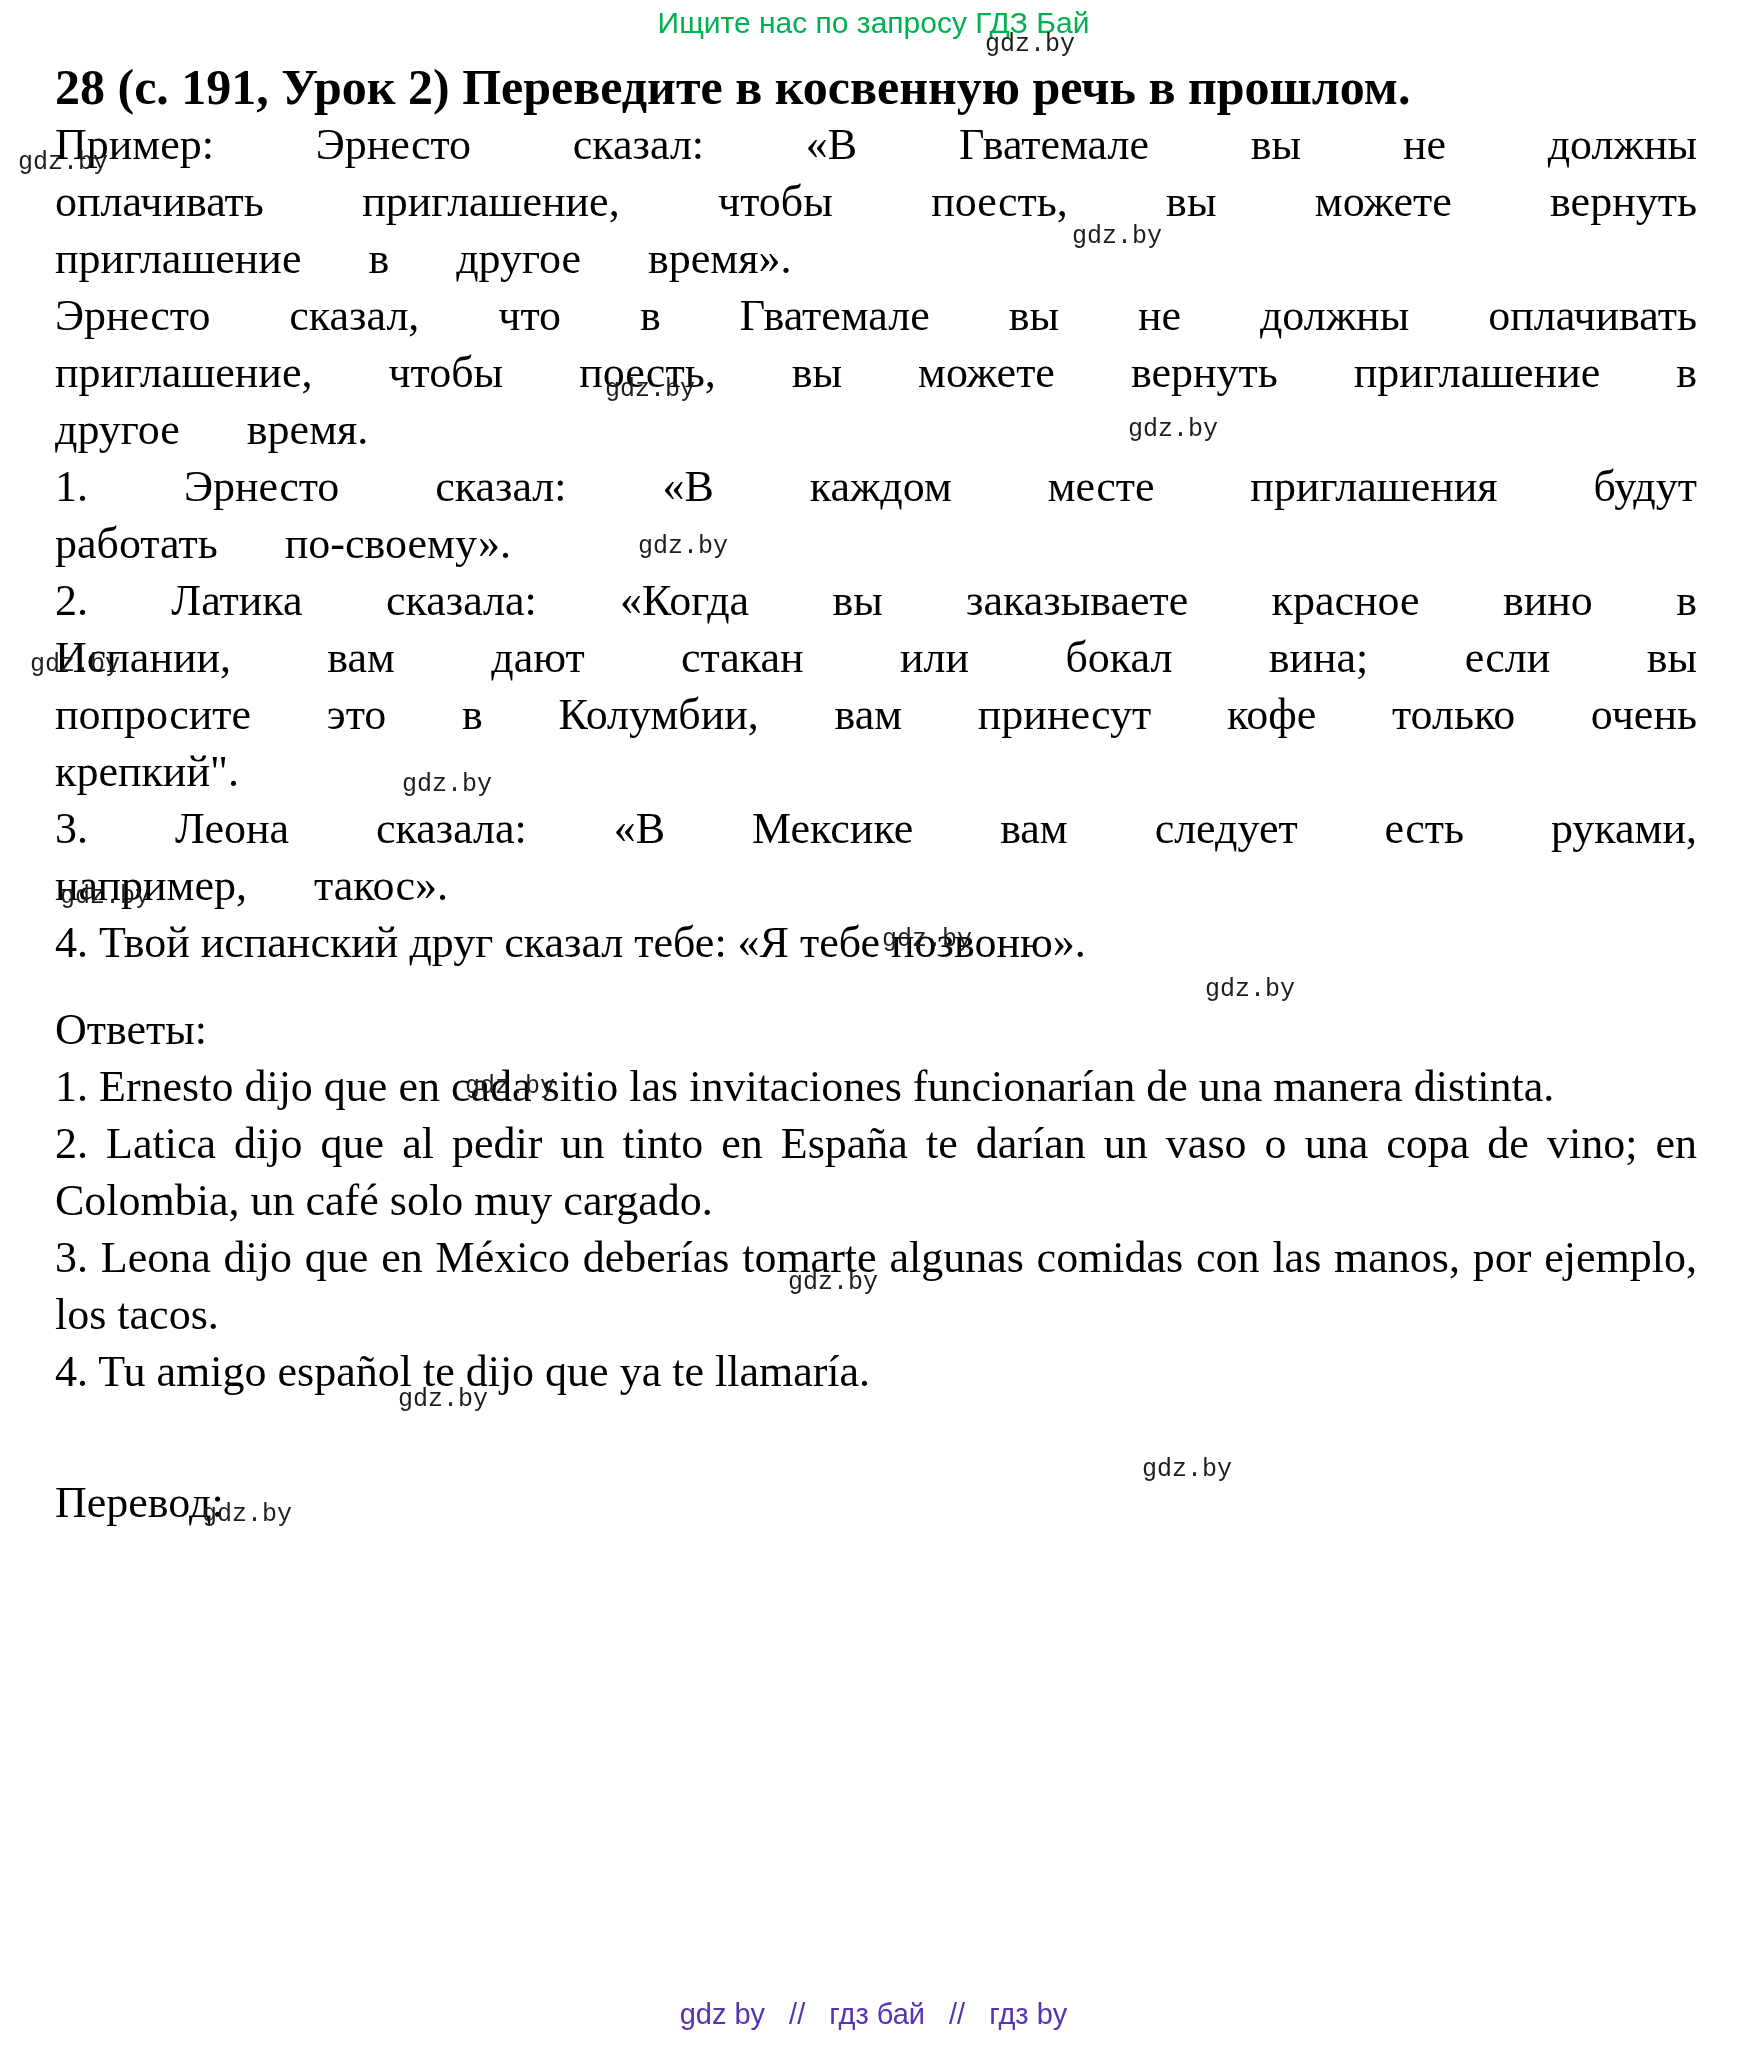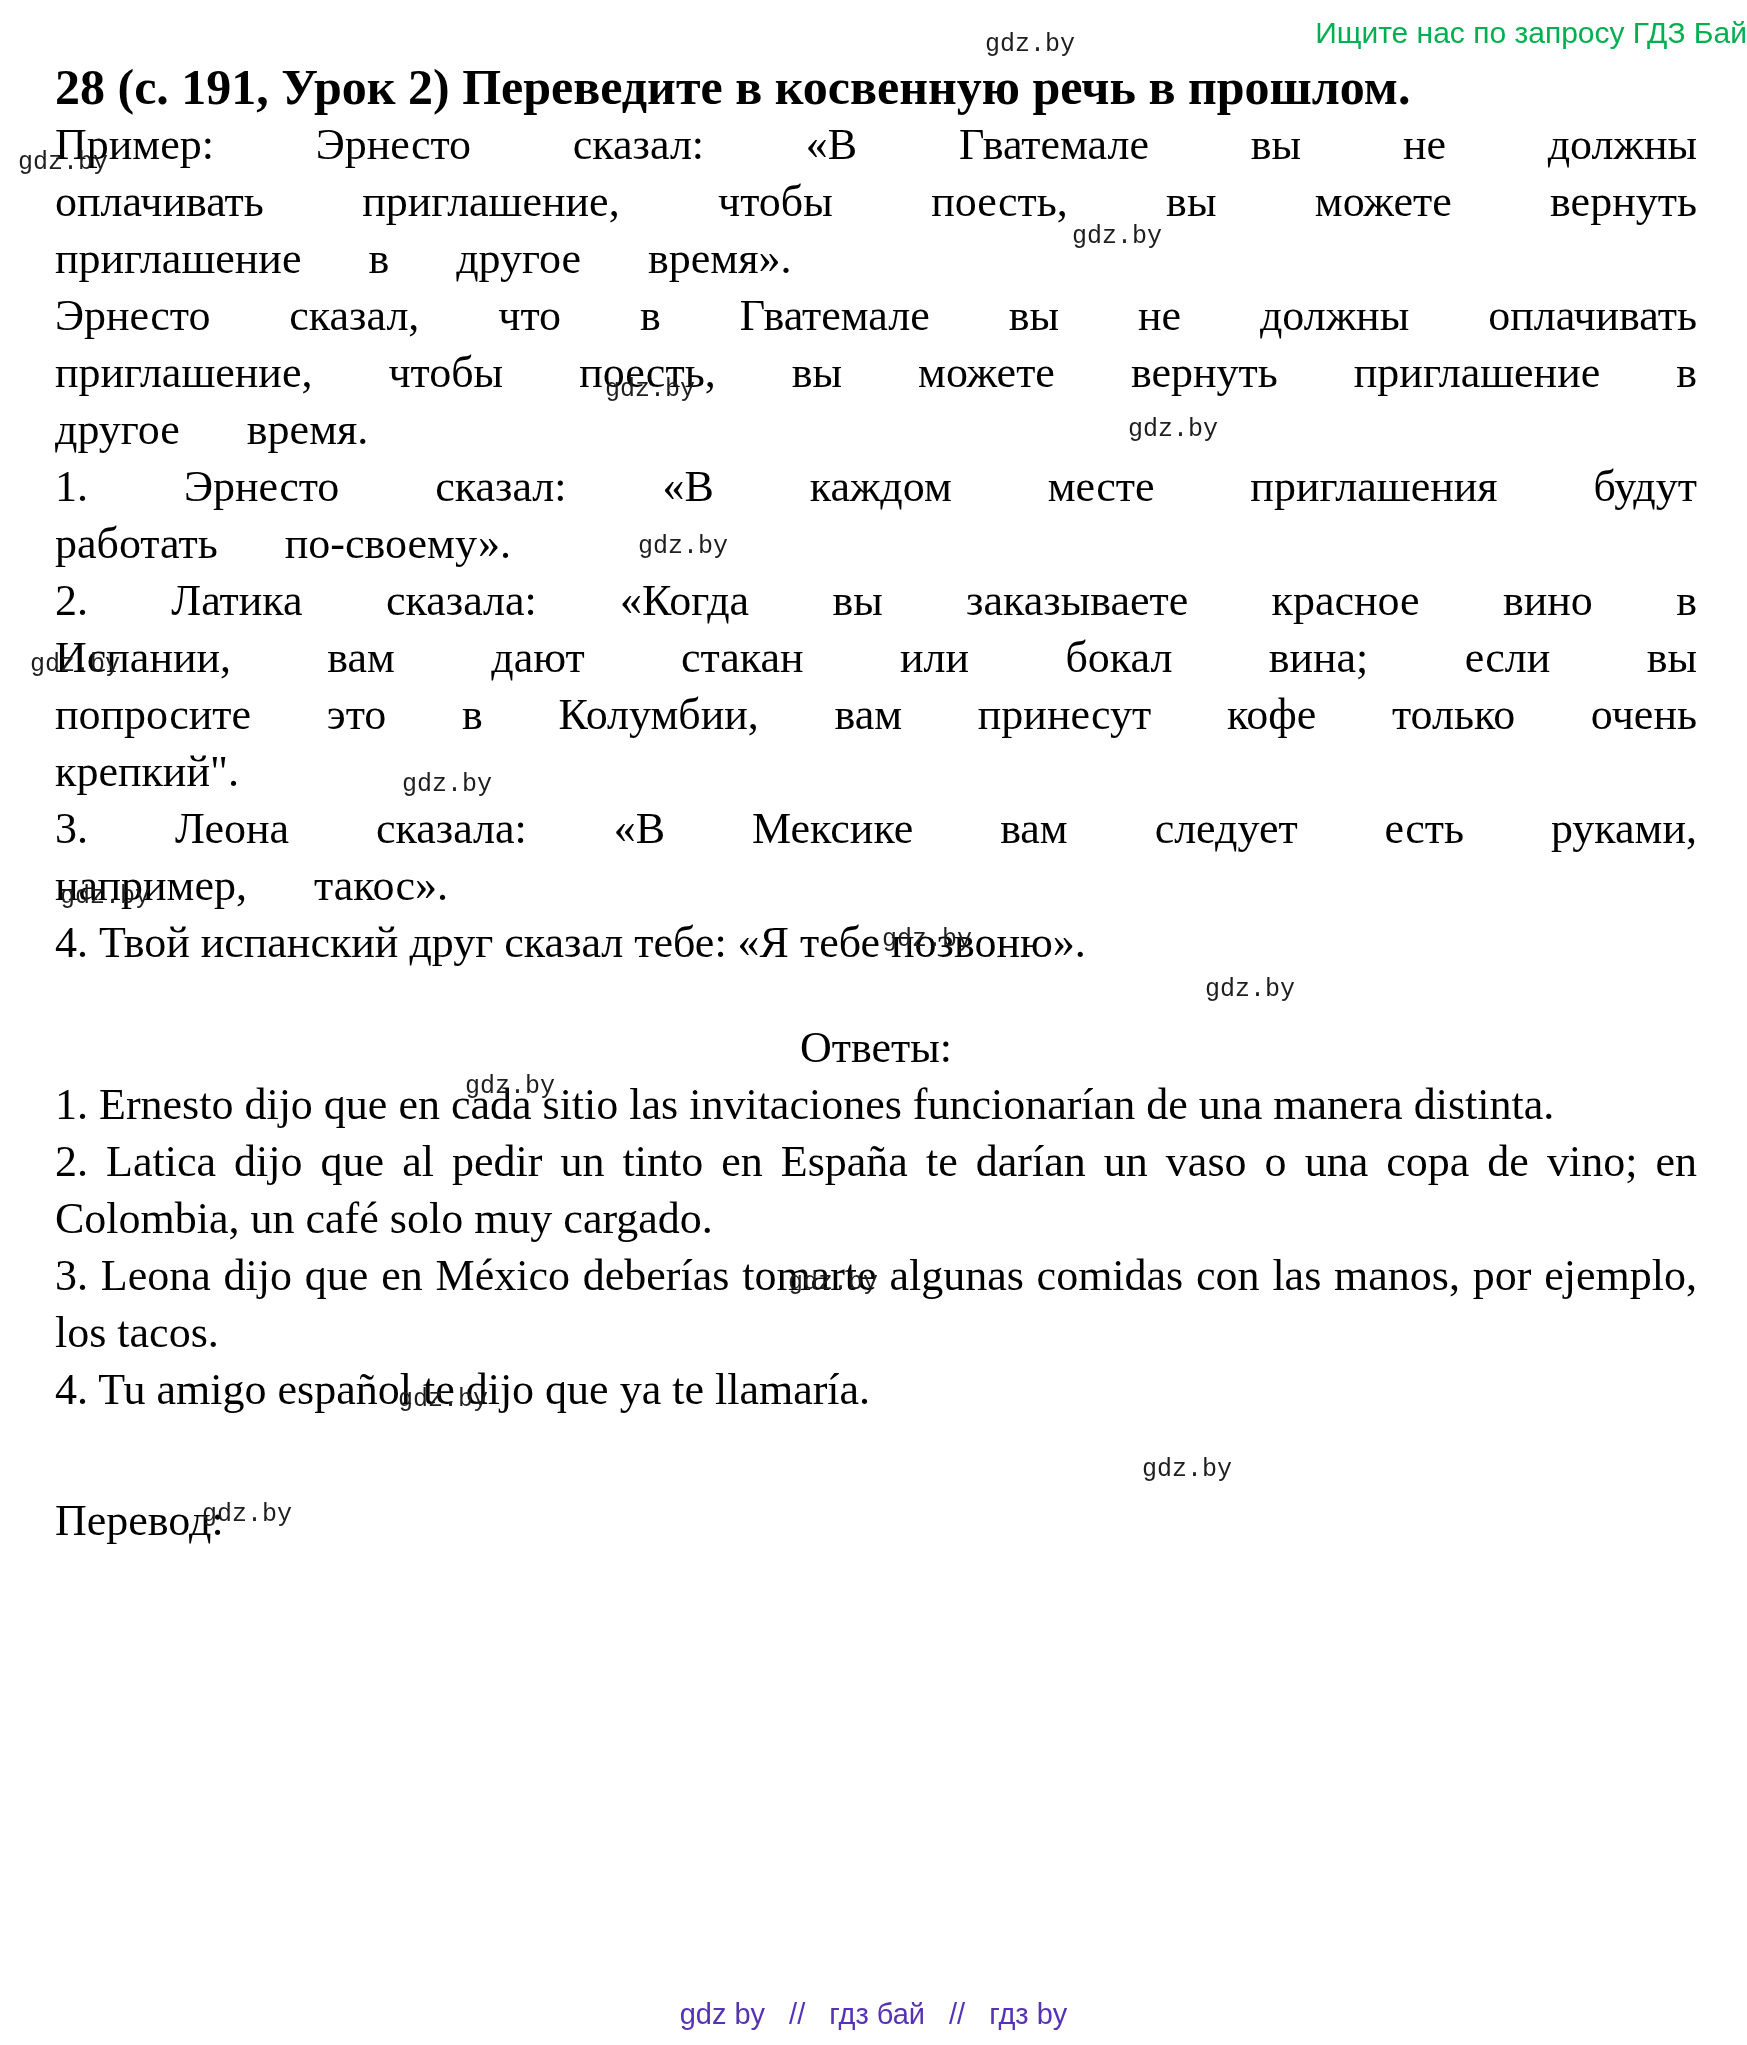--- a/index.html
+++ b/index.html
@@ -8,23 +8,23 @@
     position: relative;
     width: 1747px;
     height: 2045px;
     background: #ffffff;
     overflow: hidden;
     font-family: "Liberation Serif", serif;
     color: #000000;
   }
   .promo {
     position: absolute;
-    top: 16px; left: 0;
+    top: 6px; left: 0;
     width: 100%;
-    text-align: right;
+    text-align: center;
     font-family: "Liberation Sans", sans-serif;
     font-size: 30px;
     color: #00b050;
   }
   .content {
     position: absolute;
     top: 58px;
     left: 55px;
     right: 50px;
   }
@@ -36,21 +36,21 @@
   .para {
     font-size: 44px;
     line-height: 57px;
     text-align: justify;
   }
   .stretch { word-spacing: 56px; }
   .heading {
     font-size: 44px;
     line-height: 57px;
   }
-  .answers-heading { margin-top: 48px; text-align: center; }
+  .answers-heading { margin-top: 30px; }
   .translation-heading { margin-top: 74px; }
   .wm {
     position: absolute;
     font-family: Liberation Mono, monospace;
     font-size: 25px;
     color: #1e1e1e;
     white-space: nowrap;
   }
   .footer {
     position: absolute;

